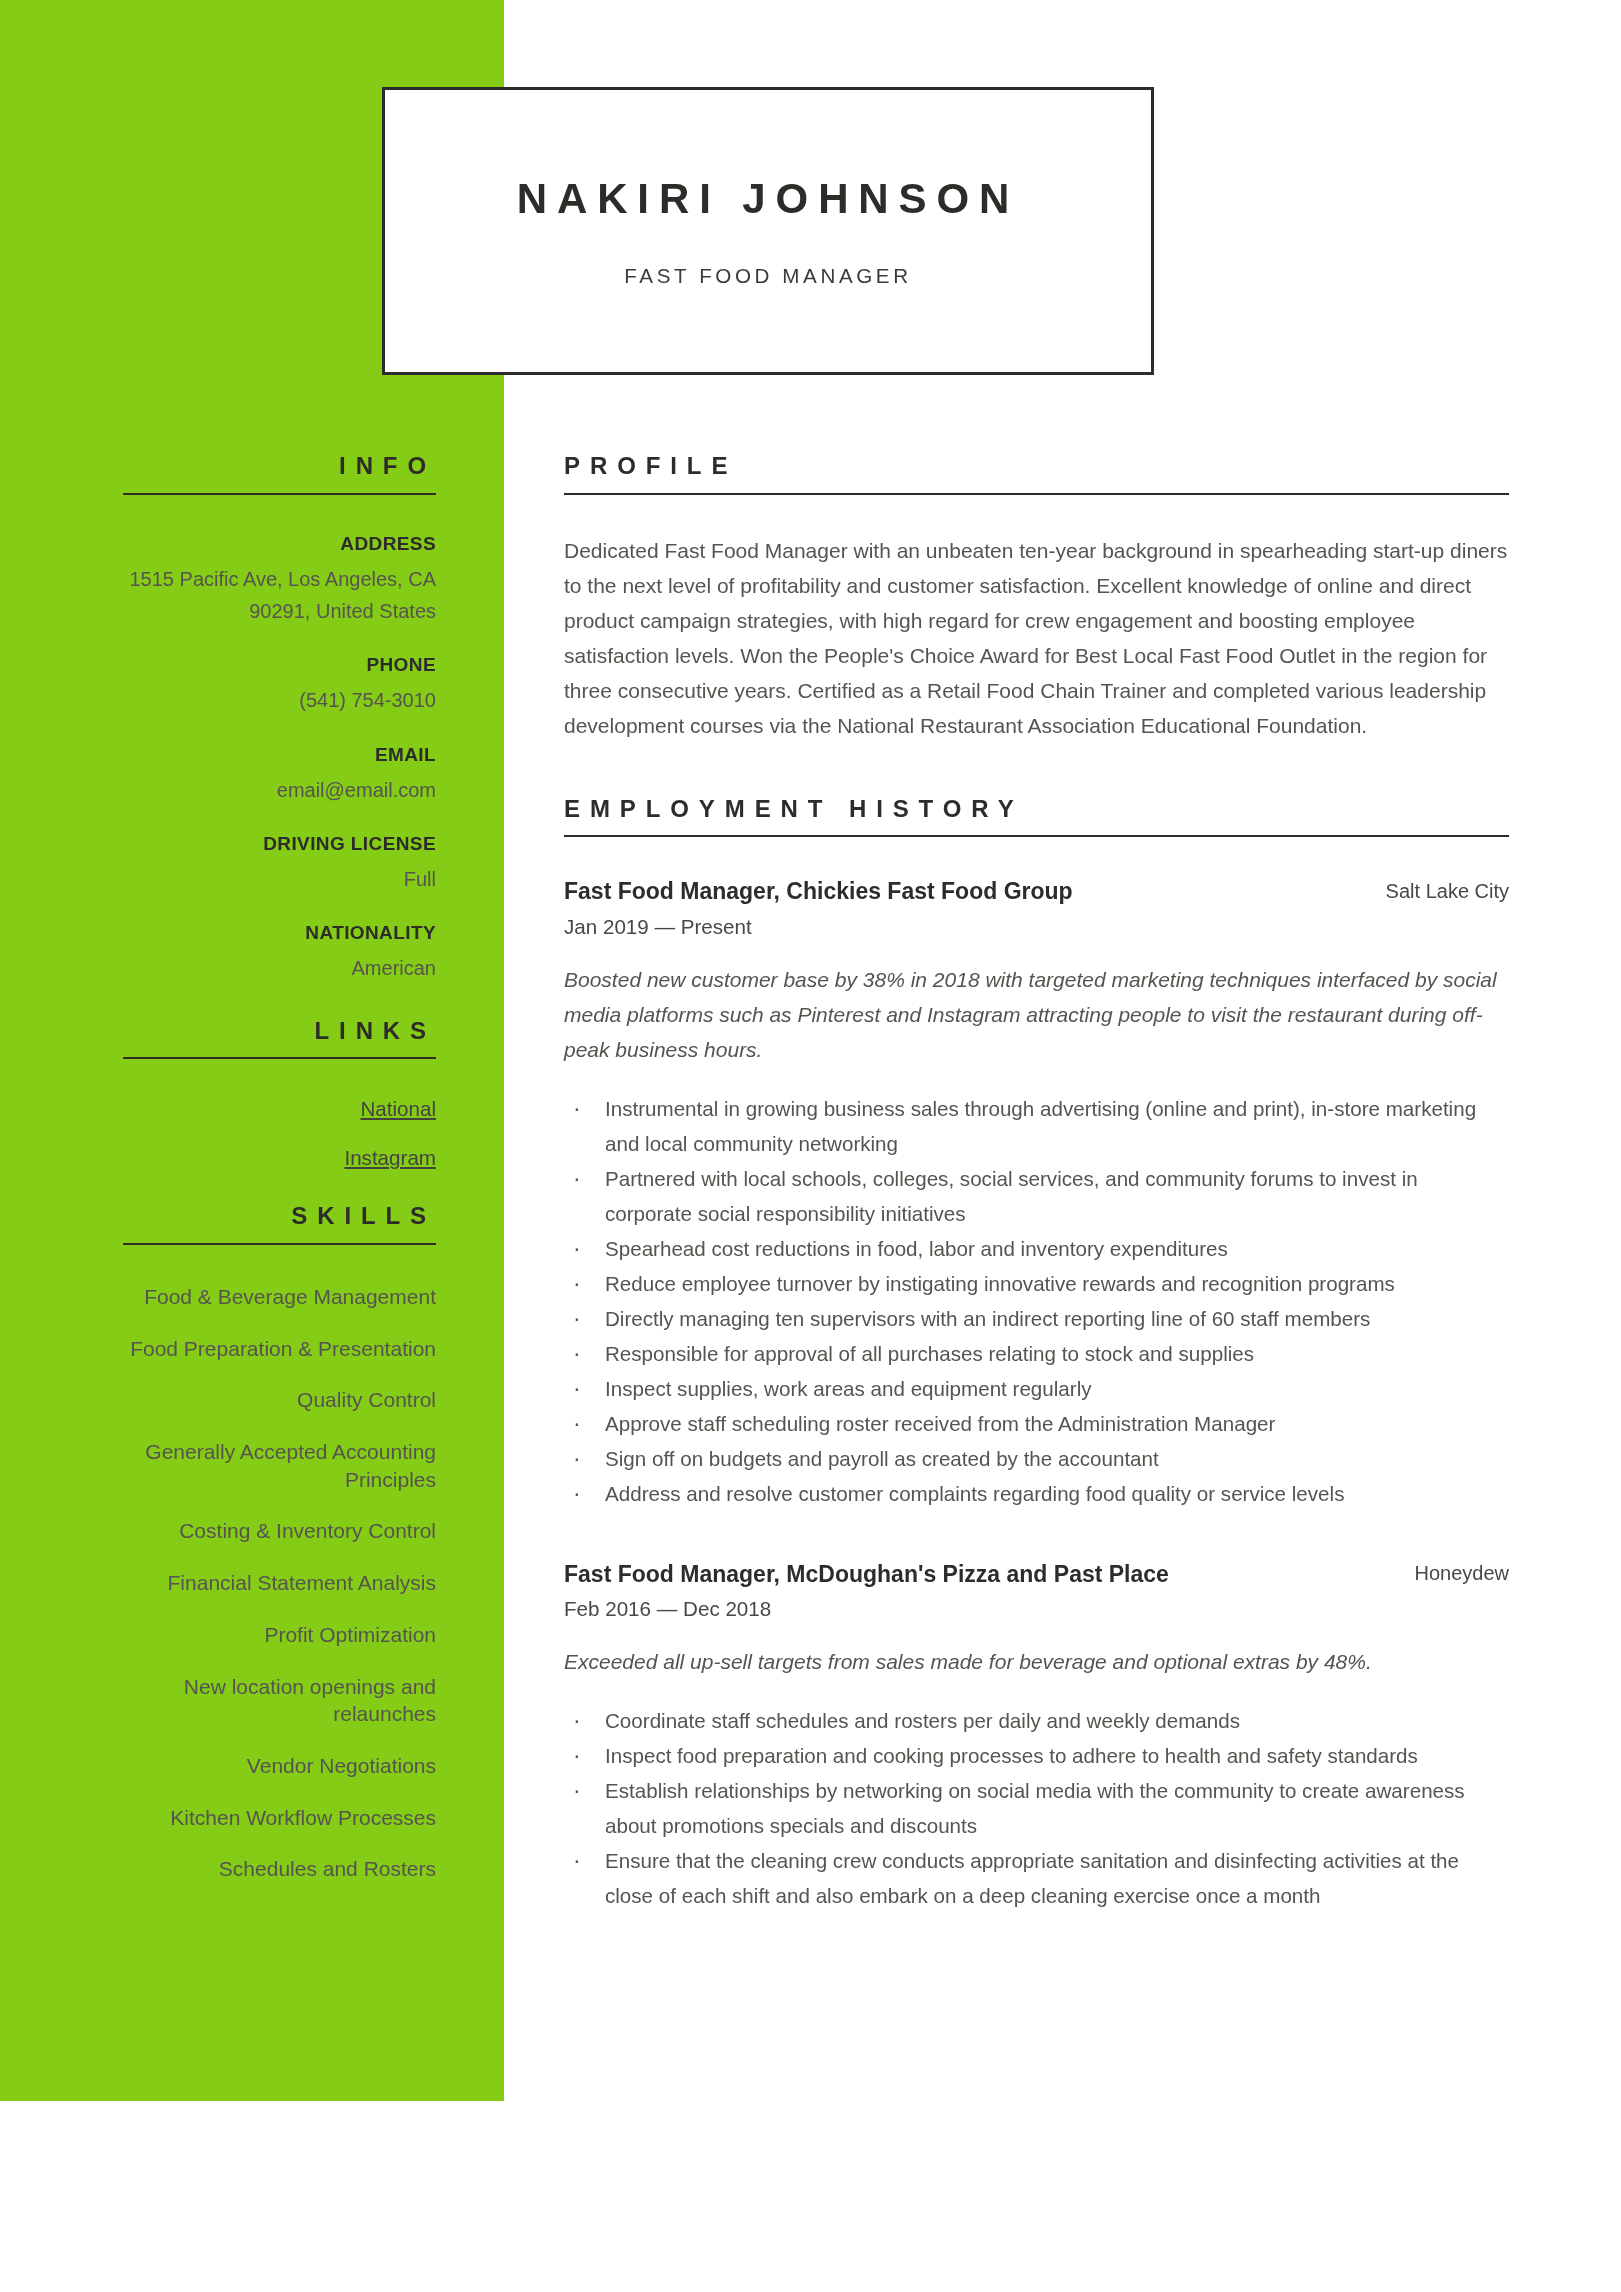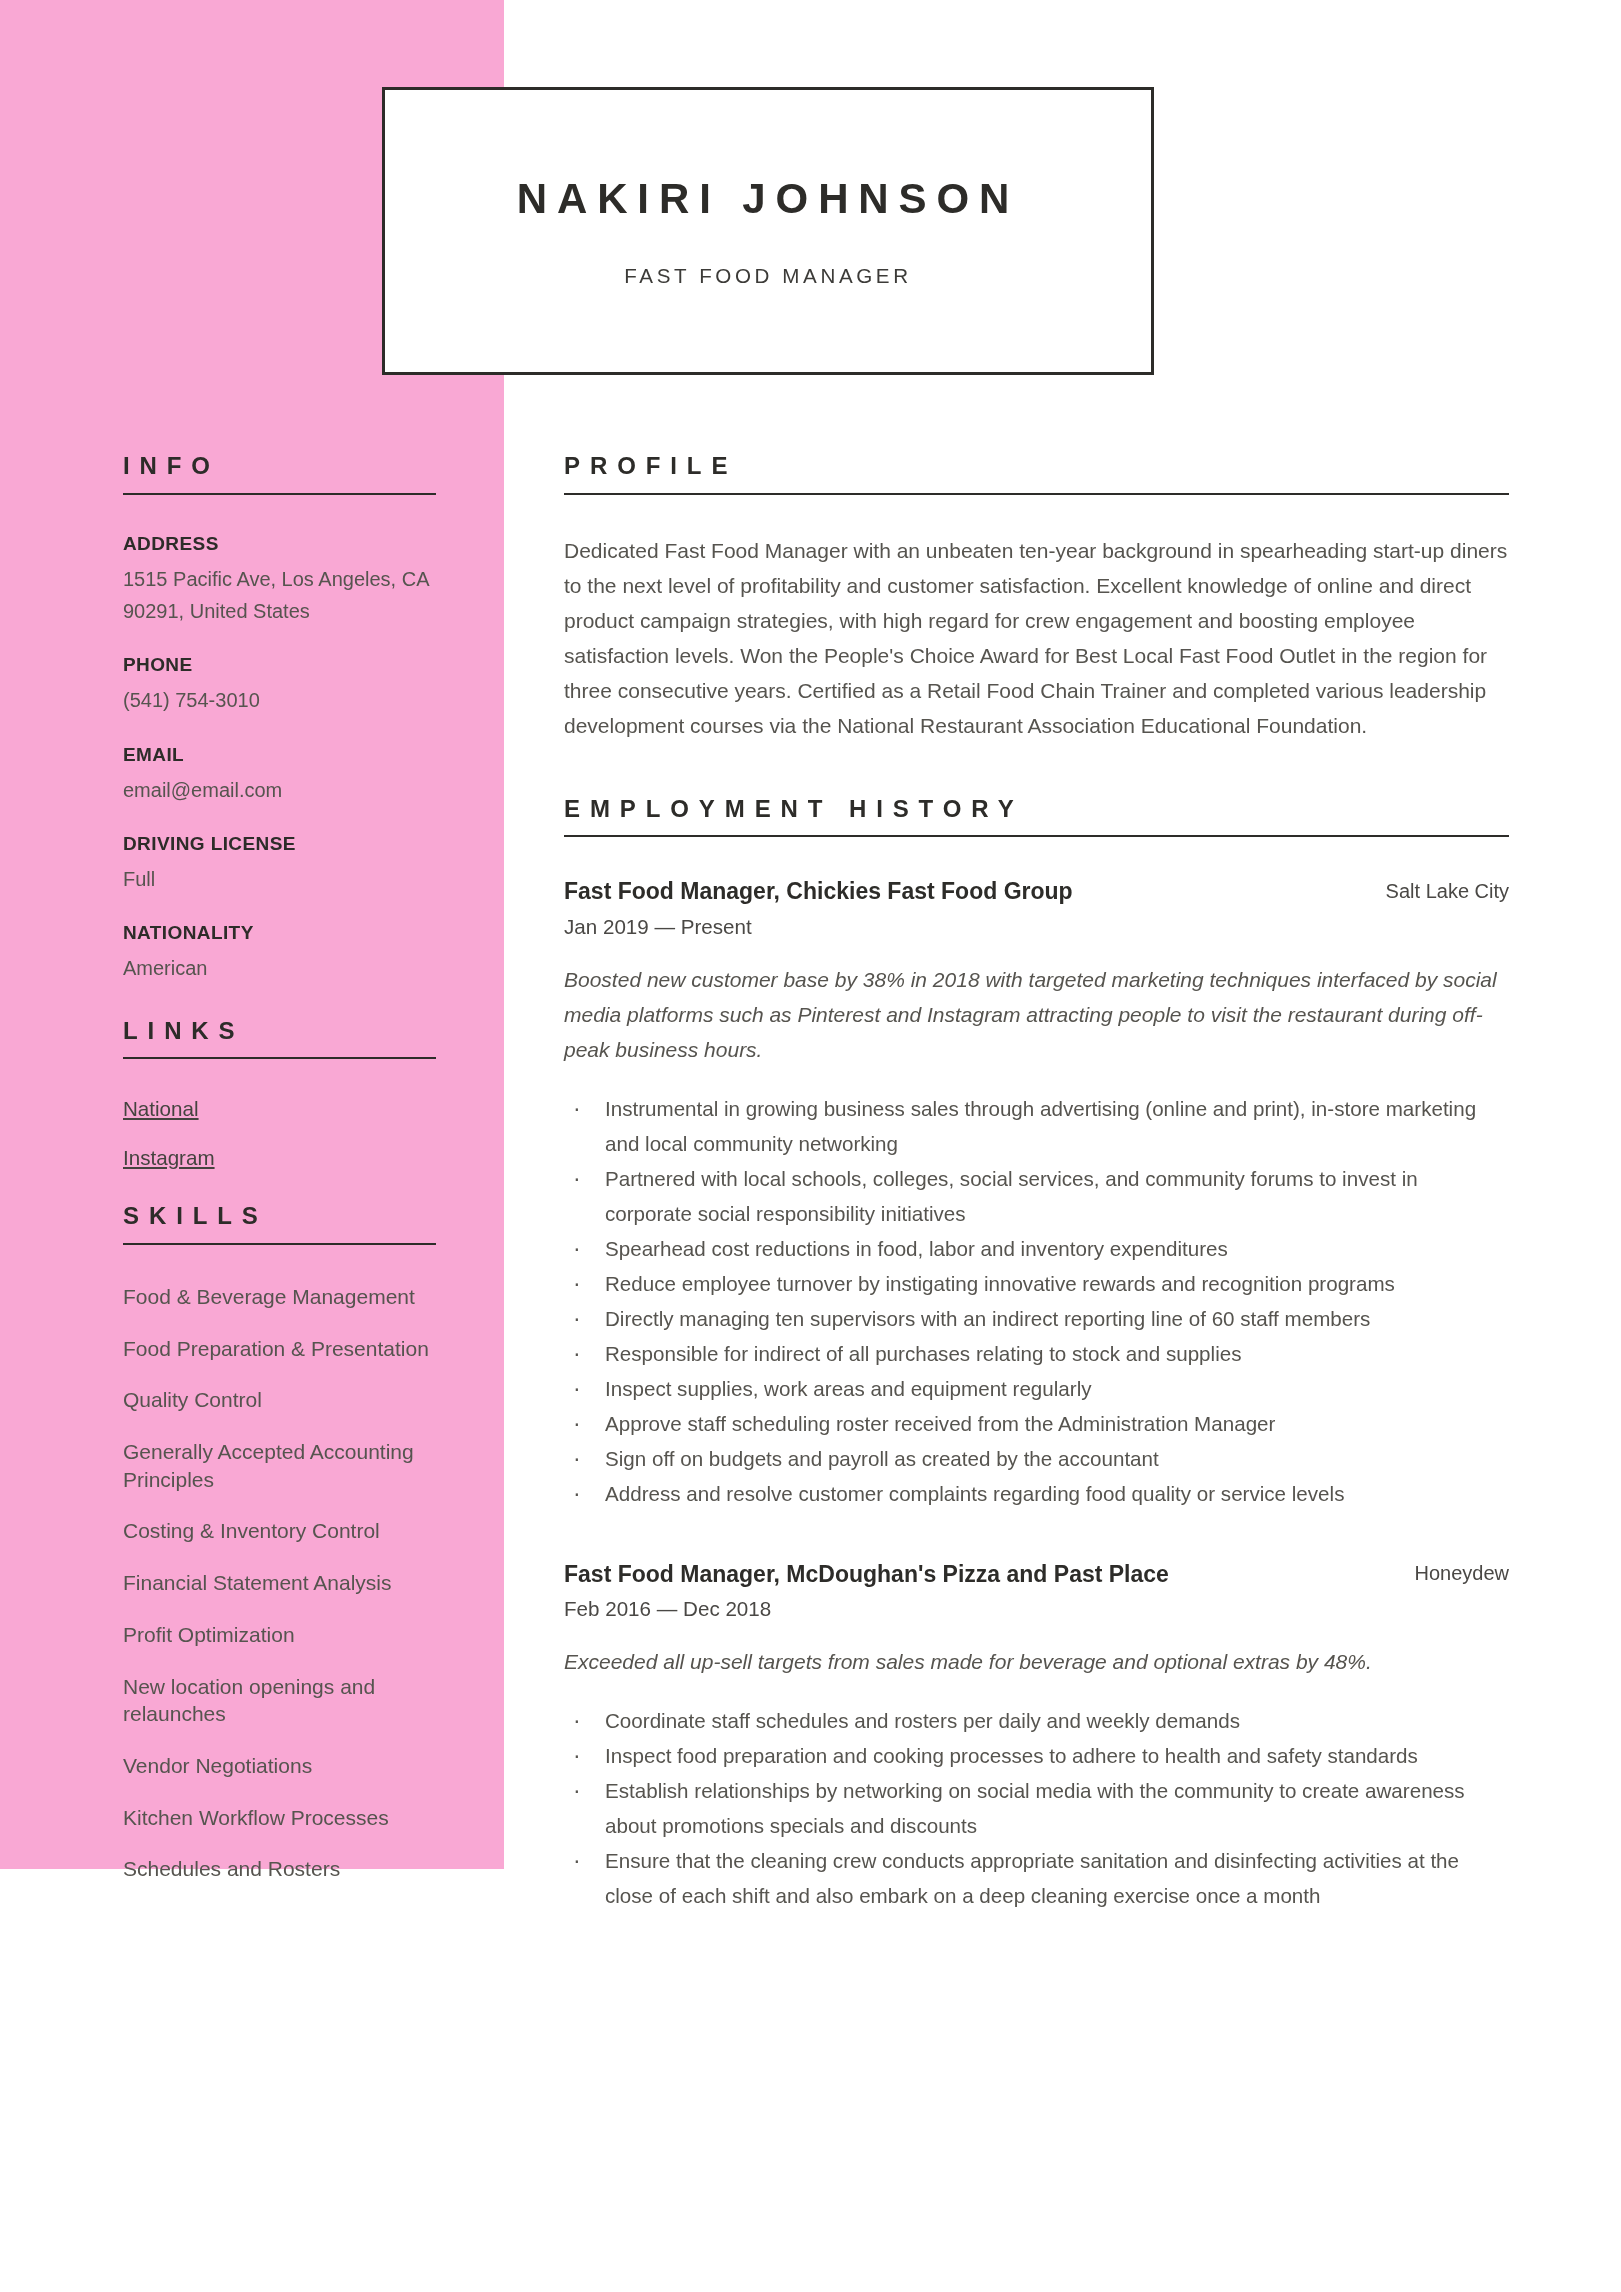--- a/index.html
+++ b/index.html
@@ -1,21 +1,21 @@
 <!DOCTYPE html>
 <html style="font-size:14.3px"><head>
 <meta charset="utf-8">
 <style>
   html,body{margin:0;padding:0;}
   body{
     width:1621px;height:2293px;position:relative;background:#ffffff;
     font-family:"Liberation Sans", sans-serif;color:#2d2c29;overflow:hidden;
   }
   .sidebar{
-    position:absolute;left:0;top:0;width:504px;height:1869px;background:#f9a8d4;
+    position:absolute;left:0;top:0;width:504px;height:2101px;background:#84cc16;text-align:right;
   }
   .side-inner{position:absolute;left:123px;top:452px;width:313px;}
   .side-heading,.main-heading{
     font-size:24px;font-weight:700;letter-spacing:9.9px;color:#2d2c29;margin:0 0 12.5px 0;
   }
   .rule{border-top:2.7px solid #2d2c29;margin:0 0 38px 0;}
   .field-label{font-size:19px;font-weight:700;color:#2d2c29;margin-bottom:8px;letter-spacing:0.4px;}
   .field-value{font-size:20px;color:#56544f;line-height:1.62;margin-bottom:27px;}
   .side-section{margin-top:32px;}
   .link-item{display:block;font-size:20.6px;color:#45433f;text-decoration:underline;margin-bottom:25px;cursor:pointer;}
@@ -126,21 +126,21 @@
           <span class="job-loc">Salt Lake City</span>
         </div>
         <div class="job-dates">Jan 2019 — Present</div>
         <p class="job-summary">Boosted new customer base by 38% in 2018 with targeted marketing techniques interfaced by social media platforms such as Pinterest and Instagram attracting people to visit the restaurant during off-peak business hours.</p>
         <ul class="bullets">
           <li>Instrumental in growing business sales through advertising (online and print), in-store marketing and local community networking</li>
           <li>Partnered with local schools, colleges, social services, and community forums to invest in corporate social responsibility initiatives</li>
           <li>Spearhead cost reductions in food, labor and inventory expenditures</li>
           <li>Reduce employee turnover by instigating innovative rewards and recognition programs</li>
           <li>Directly managing ten supervisors with an indirect reporting line of 60 staff members</li>
-          <li>Responsible for indirect of all purchases relating to stock and supplies</li>
+          <li>Responsible for approval of all purchases relating to stock and supplies</li>
           <li>Inspect supplies, work areas and equipment regularly</li>
           <li>Approve staff scheduling roster received from the Administration Manager</li>
           <li>Sign off on budgets and payroll as created by the accountant</li>
           <li>Address and resolve customer complaints regarding food quality or service levels</li>
         </ul>
       </article>
 
       <article class="job">
         <div class="job-head">
           <h3 class="job-title">Fast Food Manager, McDoughan's Pizza and Past Place</h3>

